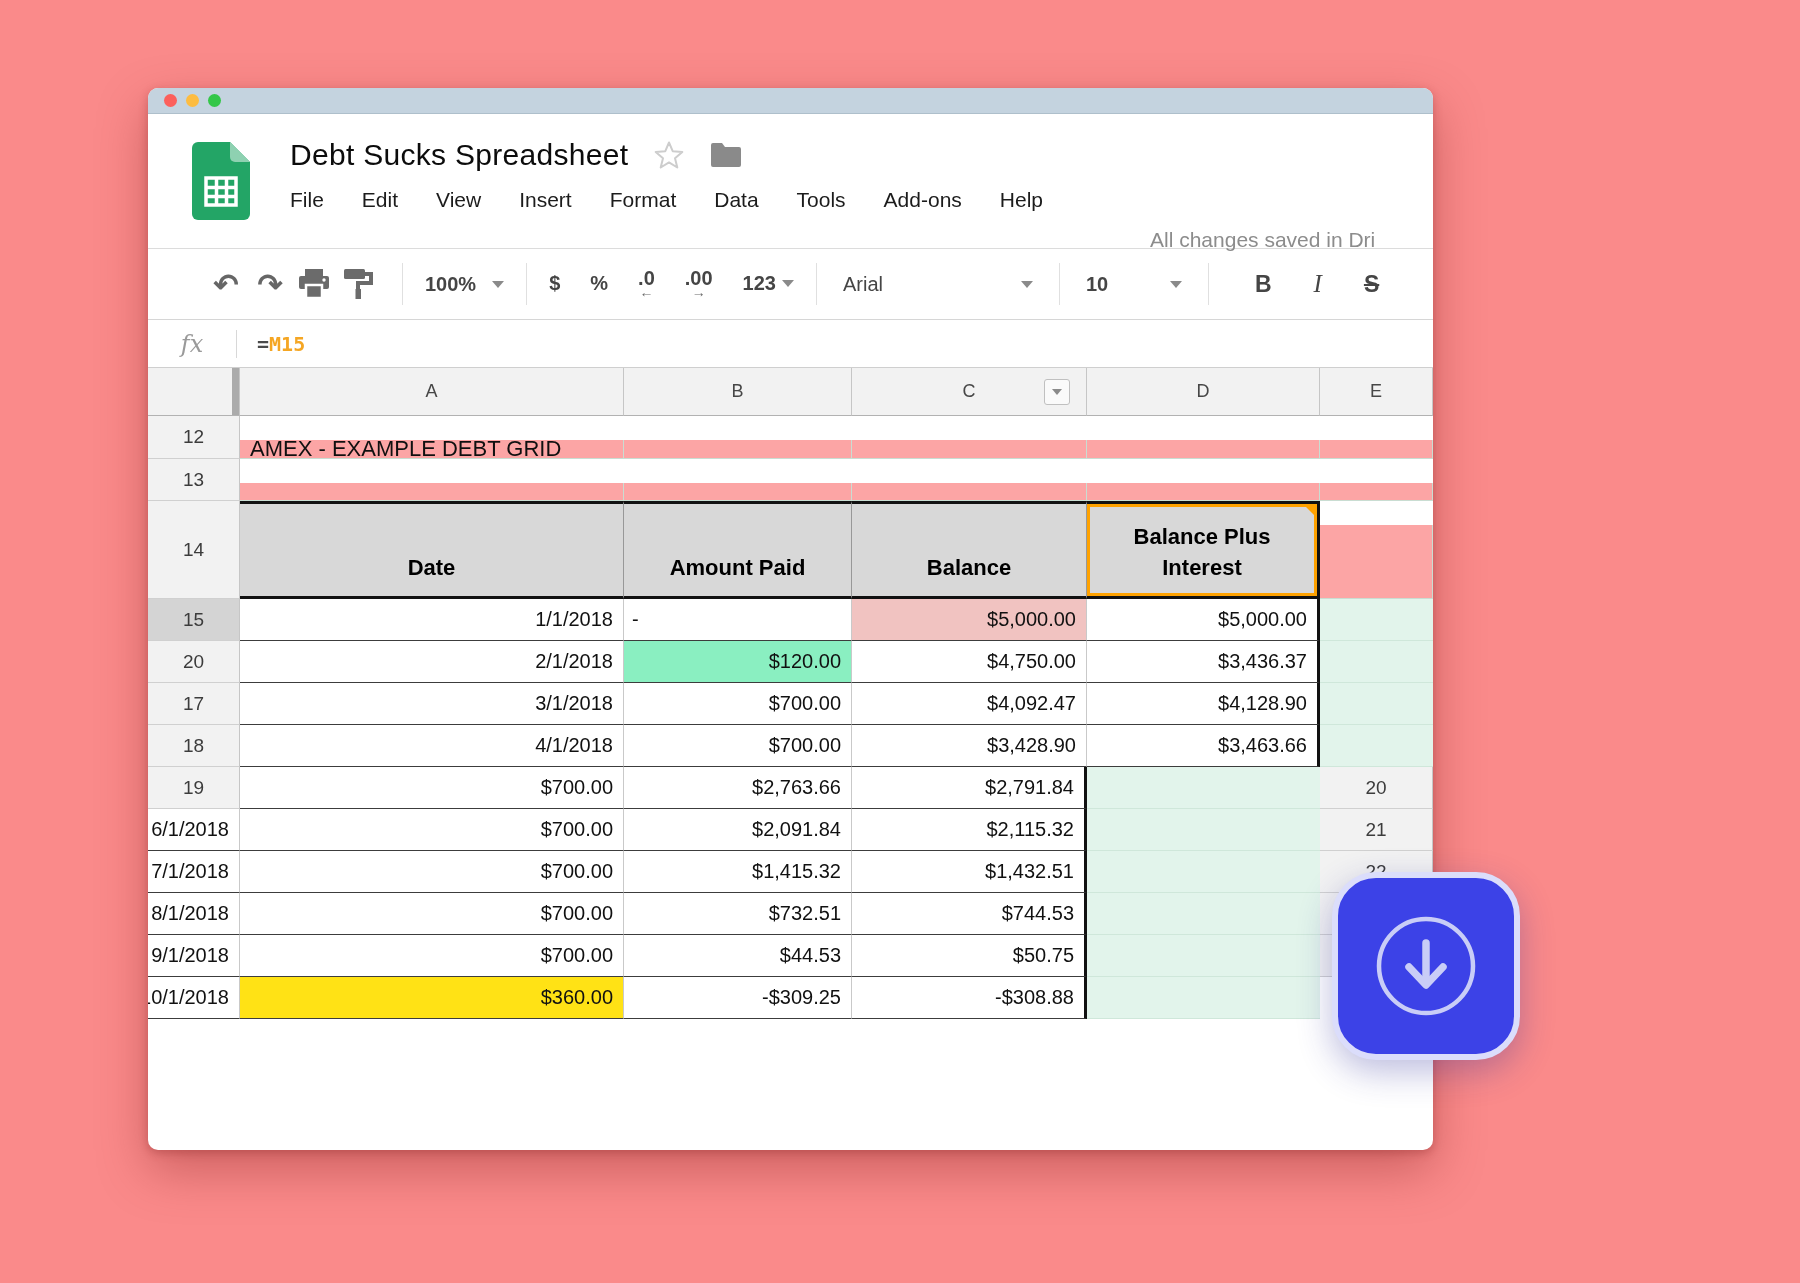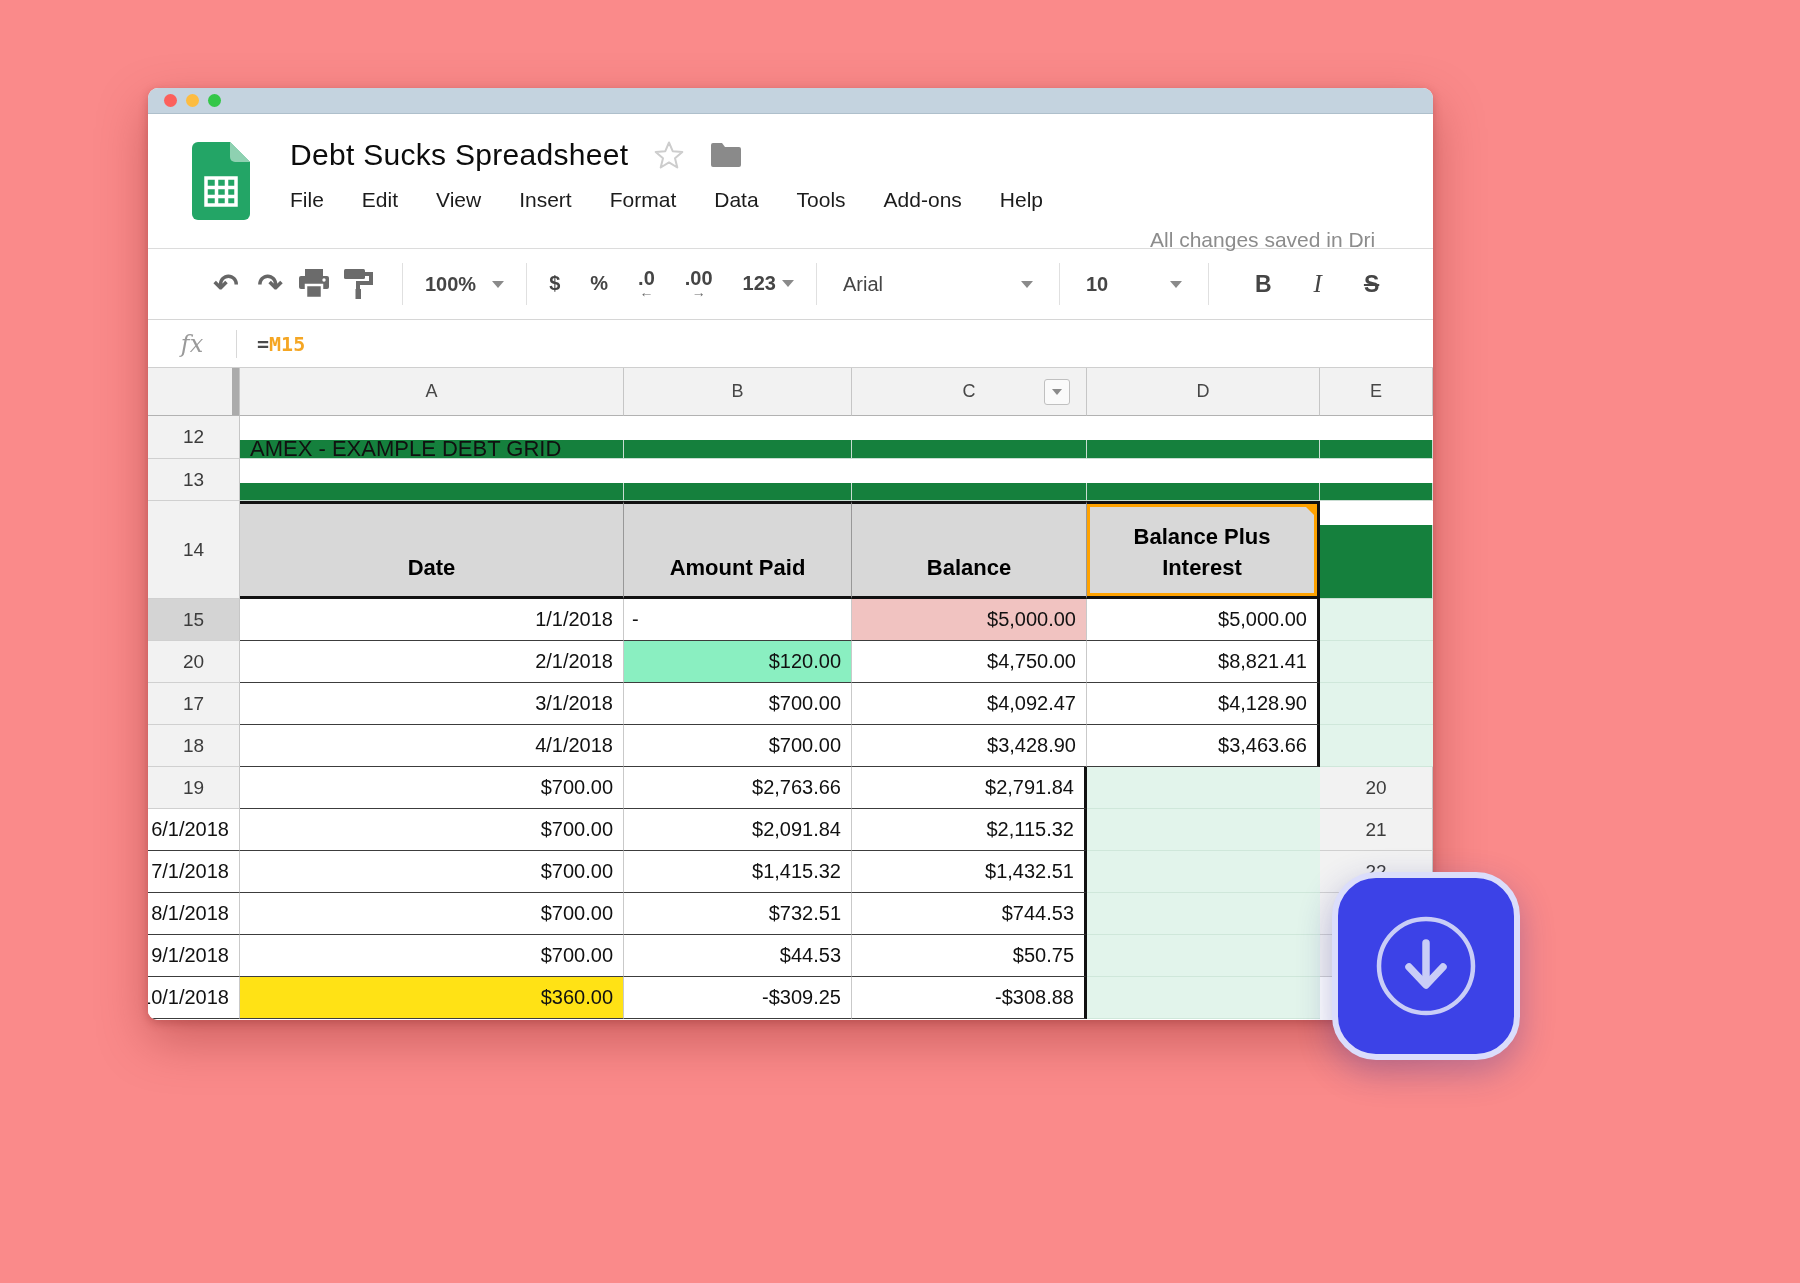--- a/index.html
+++ b/index.html
@@ -5,21 +5,21 @@
   * { box-sizing: border-box; margin: 0; padding: 0; }
   html,body { width:1800px; height:1283px; overflow:hidden; }
   body {
     background:#fa8a8a;
     position:relative;
     font-family:"Liberation Sans", sans-serif;
   }
 
   
   .window {
-    position:absolute; left:148px; top:88px; width:1285px; height:932px;
+    position:absolute; left:148px; top:88px; width:1285px; height:1062px;
     background:#fff; border-radius:10px; overflow:hidden;
     box-shadow:0 20px 50px rgba(120,20,20,.35), 0 3px 10px rgba(120,20,20,.28);
   }
   .titlebar {
     height:26px; background:#c4d3df; display:flex; align-items:center;
     padding-left:16px; gap:9px; border-bottom:1px solid #aebfcb;
   }
   .dot { width:13px; height:13px; border-radius:50%; }
 
   
@@ -78,21 +78,21 @@
   .corner::after { content:""; position:absolute; right:0; top:0; bottom:0; width:7px; background:#ababab; }
   .rh { background:#f2f2f2; justify-content:center; font-size:19px; color:#3c3c3c; border-right:1px solid #c6c6c6; border-bottom:1px solid #d0d0d0; }
   .rh.active { background:#d4d4d4; }
   .filter-btn {
     position:absolute; right:16px; top:50%; transform:translateY(-50%);
     width:26px; height:26px; background:#fafafa; border:1px solid #c0c0c0; border-radius:3px;
     display:flex; align-items:center; justify-content:center;
   }
   .filter-btn .caret { border-left-width:5px; border-right-width:5px; border-top-width:6px; }
 
-  .green { background:#15803d; border-right:1px solid #c9ddd2; border-bottom:1px solid #c9ddd2;margin-top:24px; }
+  .green { background:#fca5a5; border-right:1px solid #c9ddd2; border-bottom:1px solid #c9ddd2;margin-top:24px; }
   .banner-text { white-space:nowrap; position:relative; z-index:3; padding-left:10px; font-size:22px; color:#101010; }
 
   .th {
     background:#d8d8d8; font-weight:bold; font-size:22px; color:#000;
     justify-content:center; align-items:flex-end; text-align:center;
     padding-bottom:12px; line-height:1.4;
     border-top:3px solid #111; border-bottom:3px solid #111; border-right:1px solid #989898;
   }
   .th.dcol { border-right:3px solid #111; position:relative; }
   .sel::before { content:""; position:absolute; inset:0; border:3px solid #ffa200; z-index:4; pointer-events:none; }
@@ -278,21 +278,21 @@
   <div class="cell datacell c-date">1/1/2018</div>
   <div class="cell datacell c-paid left">-</div>
   <div class="cell datacell c-bal" style="background: rgb(241, 195, 193);">$5,000.00</div>
   <div class="cell datacell dcol c-plus">$5,000.00</div>
   <div class="cell e-col"></div>
 
   <div class="cell rh row-num">20</div>
   <div class="cell datacell c-date">2/1/2018</div>
   <div class="cell datacell c-paid" style="background: rgb(138, 239, 193);">$120.00</div>
   <div class="cell datacell c-bal">$4,750.00</div>
-  <div class="cell datacell dcol c-plus">$8,821.41</div>
+  <div class="cell datacell dcol c-plus">$3,436.37</div>
   <div class="cell e-col"></div>
 
   <div class="cell rh row-num">17</div>
   <div class="cell datacell c-date">3/1/2018</div>
   <div class="cell datacell c-paid">$700.00</div>
   <div class="cell datacell c-bal">$4,092.47</div>
   <div class="cell datacell dcol c-plus">$4,128.90</div>
   <div class="cell e-col"></div>
 
   <div class="cell rh row-num">18</div>

